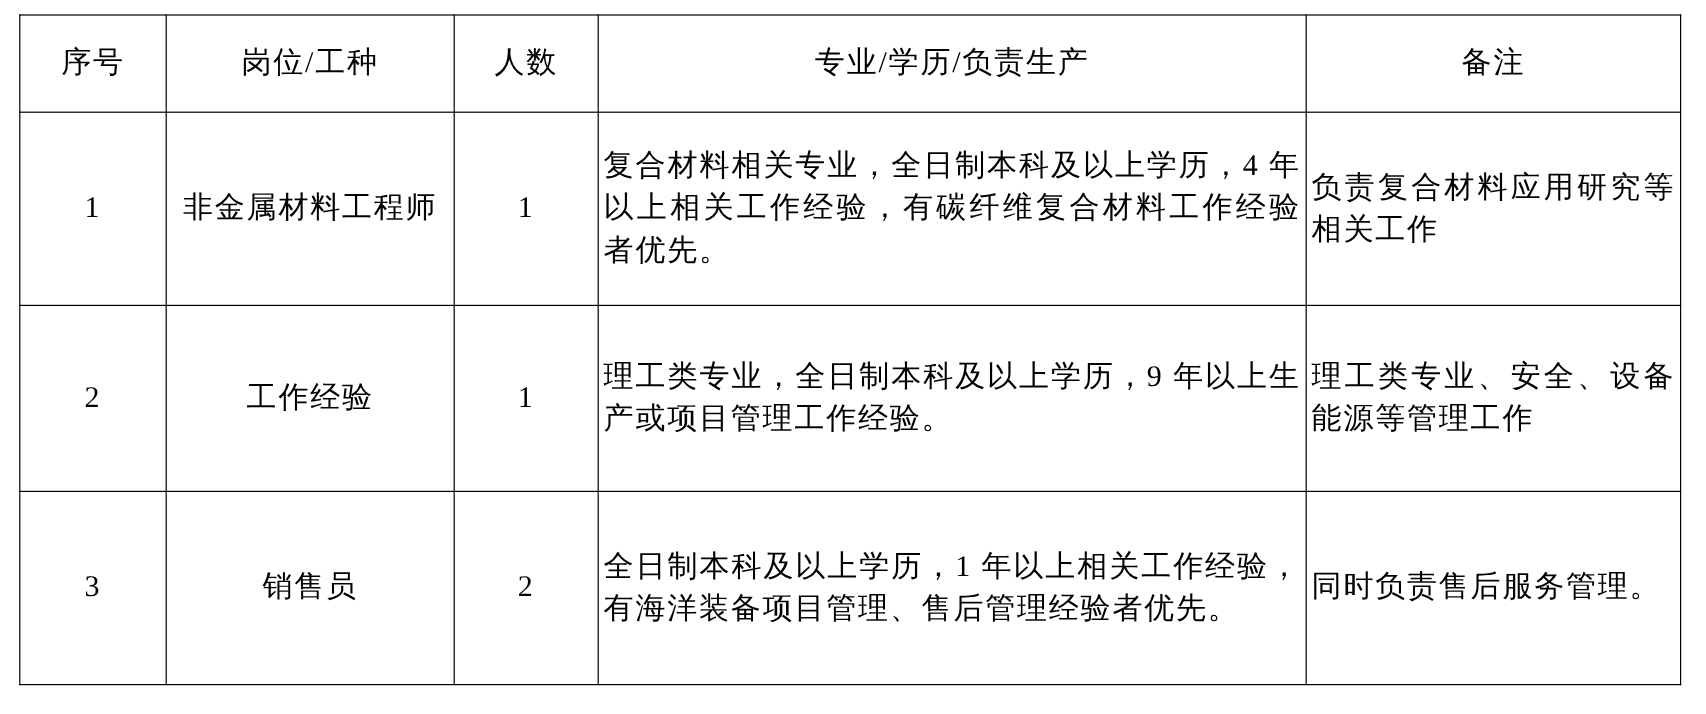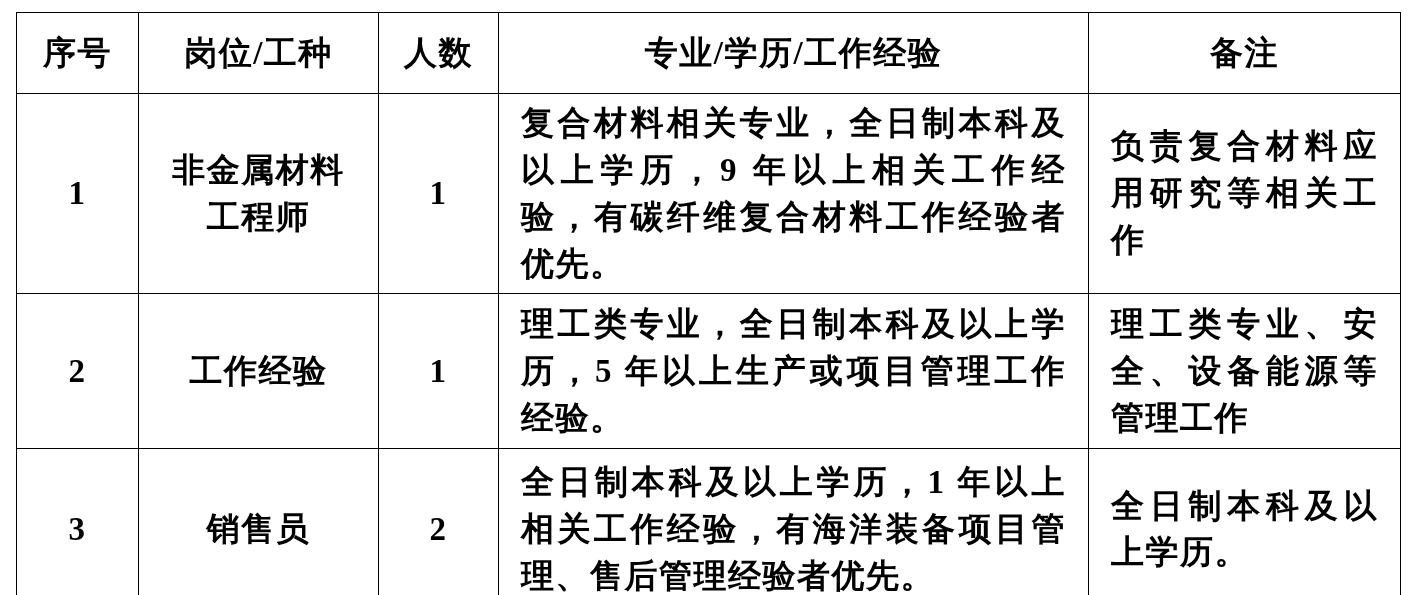--- a/index.html
+++ b/index.html
@@ -22,25 +22,24 @@
   }
   table.recruit-table {
     border-collapse: collapse;
     table-layout: fixed;
     width: 1384px;
     margin: 12px 0 0 16px;
   }
   table.recruit-table td {
     border: 1.5px solid #000000;
     vertical-align: middle;
-    padding: 6px 22px;
-    font-size: 33px;
+    padding: 6px 4px;
+    font-size: 25px;
     line-height: 1.42;
     letter-spacing: 1.5px;
-    font-weight: bold;
   }
   
   col.c-no      { width: 122px; }
   col.c-post    { width: 240px; }
   col.c-num     { width: 120px; }
   col.c-req     { width: 590px; }
   col.c-remark  { width: 312px; }
 
   thead td {
     text-align: center;
@@ -91,41 +90,41 @@
       <col class="c-post">
       <col class="c-num">
       <col class="c-req">
       <col class="c-remark">
     </colgroup>
     <thead>
       <tr>
         <td>序号</td>
         <td>岗位/工种</td>
         <td>人数</td>
-        <td>专业/学历/工作经验</td>
+        <td>专业/学历/负责生产</td>
         <td>备注</td>
       </tr>
     </thead>
     <tbody>
       <tr class="row-1">
         <td class="center no-cell">1</td>
         <td class="center post-cell">非金属材料工程师</td>
         <td class="center num-cell">1</td>
-        <td class="just req-cell">复合材料相关专业，全日制本科及以上学历，9 年以上相关工作经验，有碳纤维复合材料工作经验者优先。</td>
+        <td class="just req-cell">复合材料相关专业，全日制本科及以上学历，4 年以上相关工作经验，有碳纤维复合材料工作经验者优先。</td>
         <td class="just remark-cell">负责复合材料应用研究等相关工作</td>
       </tr>
       <tr class="row-2">
         <td class="center no-cell">2</td>
         <td class="center post-cell">工作经验</td>
         <td class="center num-cell">1</td>
-        <td class="just req-cell">理工类专业，全日制本科及以上学历，5 年以上生产或项目管理工作经验。</td>
+        <td class="just req-cell">理工类专业，全日制本科及以上学历，9 年以上生产或项目管理工作经验。</td>
         <td class="just remark-cell">理工类专业、安全、设备能源等管理工作</td>
       </tr>
       <tr class="row-3">
         <td class="center no-cell">3</td>
         <td class="center post-cell">销售员</td>
         <td class="center num-cell">2</td>
         <td class="just req-cell">全日制本科及以上学历，1 年以上相关工作经验，有海洋装备项目管理、售后管理经验者优先。</td>
-        <td class="just remark-cell">全日制本科及以上学历。</td>
+        <td class="just remark-cell">同时负责售后服务管理。</td>
       </tr>
     </tbody>
   </table>
 </div>
 
 </body></html>

